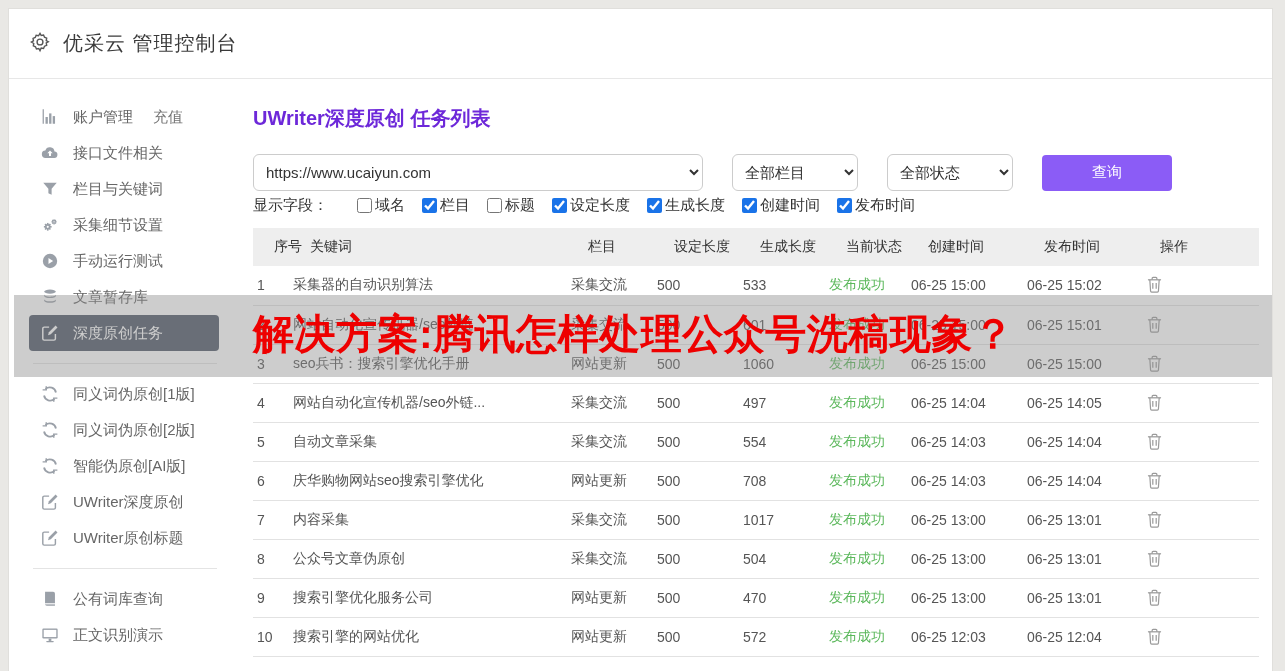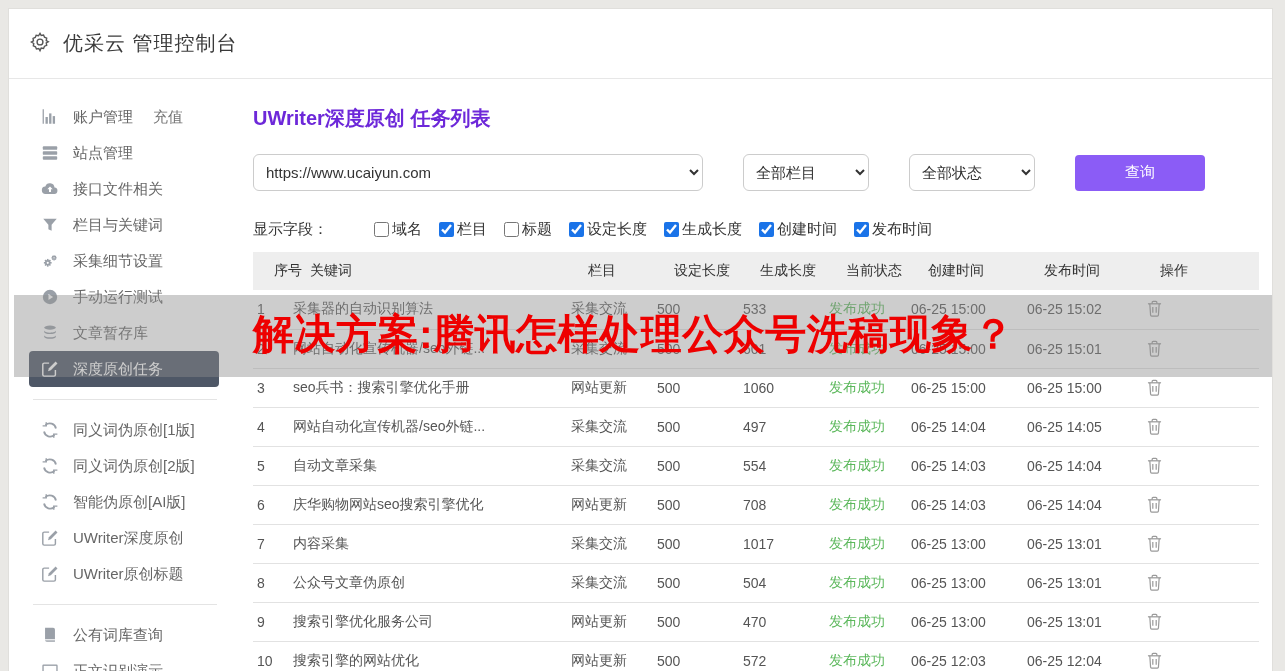--- a/index.html
+++ b/index.html
@@ -32,34 +32,34 @@
   .side-item.active {
     background:#4e5766; color:#fff; border-radius:4px;
     margin:0 22px 0 20px; padding-left:12px;
   }
   .side-item.active .ic { color:#fff; }
   .badge-red { color:#737373; margin-left:6px; }
   .group-divider { border-top:1px solid #e4e4e4; margin:12px 24px; }
   
   .main { flex:1; padding:26px 20px 0 12px; }
   .page-title { font-size:20px; font-weight:600; color:#6d28d9; }
-  .filter-row { margin-top:22px; display:flex; gap:40px; align-items:center; }
+  .filter-row { margin-top:22px; display:flex; gap:29px; align-items:center; }
   select {
     height:37px; border:1px solid #ccc; border-radius:6px;
     padding:0 8px; font-size:15px; color:#333; background:#fff;
     font-family:inherit;
   }
   .site-select { width:450px; }
   .small-select { width:126px; }
   .query-btn {
     width:130px; height:36px; background:#8b5cf6; color:#fff;
     border:none; border-radius:4px; font-size:15px; cursor:pointer;
     font-family:inherit;
   }
-  .fields-row { margin-top:29px; display:flex; align-items:center; gap:34px; font-size:15px; color:#333; }
+  .fields-row { margin-top:5px; display:flex; align-items:center; gap:17px; font-size:15px; color:#333; }
   .fields-row .fields-label { margin-right:12px; }
   .field-opt { display:flex; align-items:center; gap:3px; cursor:pointer; }
   .field-opt input { width:15px; height:15px; accent-color:#1a73e8; }
   
   table { margin-top:13px; border-collapse:collapse; font-size:14px; color:#555; width:1006px; table-layout:fixed; }
   col.c-id{width:36px} col.c-kw{width:278px} col.c-cat{width:86px} col.c-set{width:86px}
   col.c-gen{width:86px} col.c-st{width:82px} col.c-cr{width:116px} col.c-pb{width:116px} col.c-op{width:120px}
   thead th {
     background:#eee; font-weight:normal; text-align:left;
     height:38px; padding:0 21px; color:#333; white-space:nowrap;
@@ -105,30 +105,20 @@
               <g stroke="currentColor" stroke-width="1.4" fill="currentColor">
                 <path d="M2.5 1.5v16" fill="none"></path>
                 <rect x="5" y="10" width="2.6" height="7.5" stroke="none"></rect>
                 <rect x="9" y="6" width="2.6" height="11.5" stroke="none"></rect>
                 <rect x="13" y="9" width="2.6" height="8.5" stroke="none"></rect>
               </g>
             </svg>
           </span>
           <span>账户管理</span>
           <span class="badge-red">充值</span>
-        </div>
-        <div class="side-item">
-          <span class="ic">
-            <svg viewBox="0 0 20 20" fill="currentColor">
-              <rect x="2" y="2.5" width="16" height="4" rx="1"></rect>
-              <rect x="2" y="8" width="16" height="4" rx="1"></rect>
-              <rect x="2" y="13.5" width="16" height="4" rx="1"></rect>
-            </svg>
-          </span>
-          <span>站点管理</span>
         </div>
         <div class="side-item">
           <span class="ic">
             <svg viewBox="0 0 20 20">
               <path fill="currentColor" d="M5.3 15.5a4.1 4.1 0 0 1-.5-8.2A5.2 5.2 0 0 1 15 8.4a3.5 3.5 0 0 1-.6 7.1z"></path>
               <path fill="#fff" d="M10 7.2l3 3.1h-1.9v3h-2.2v-3H7z"></path>
             </svg>
           </span>
           <span>接口文件相关</span>
         </div>

